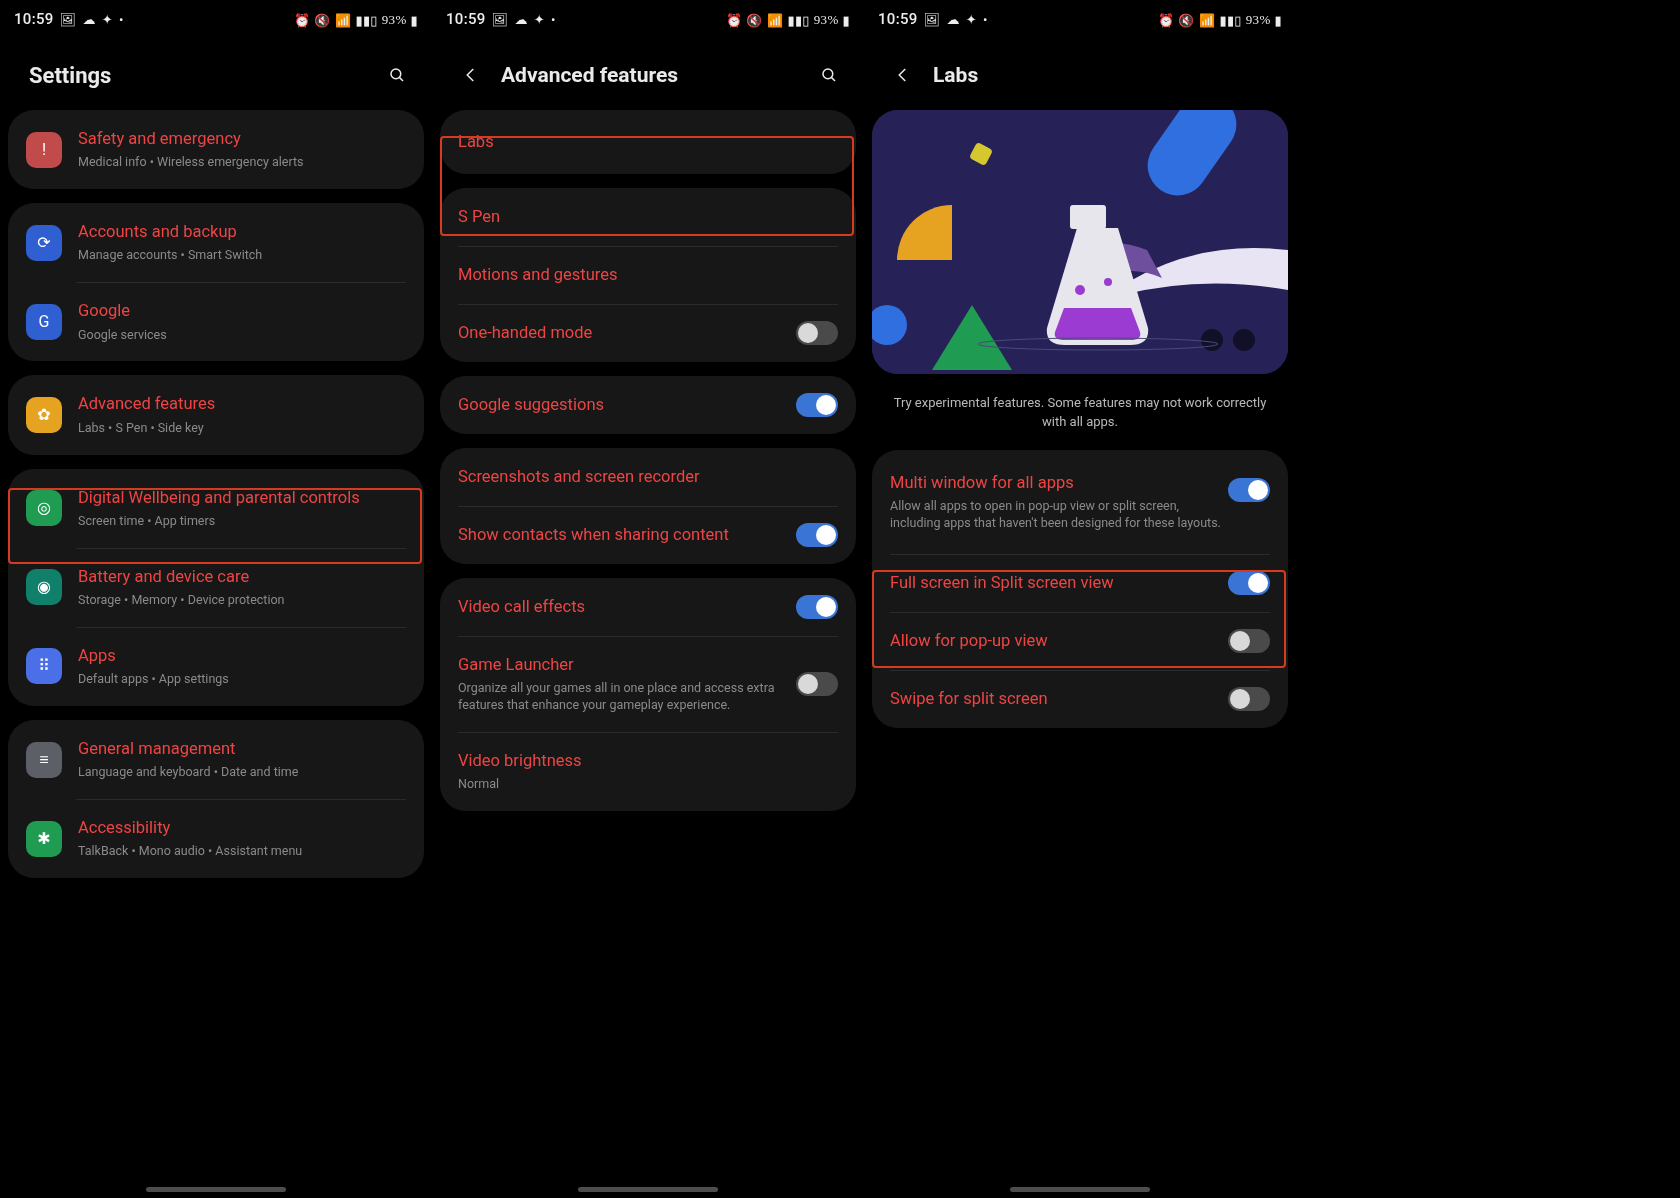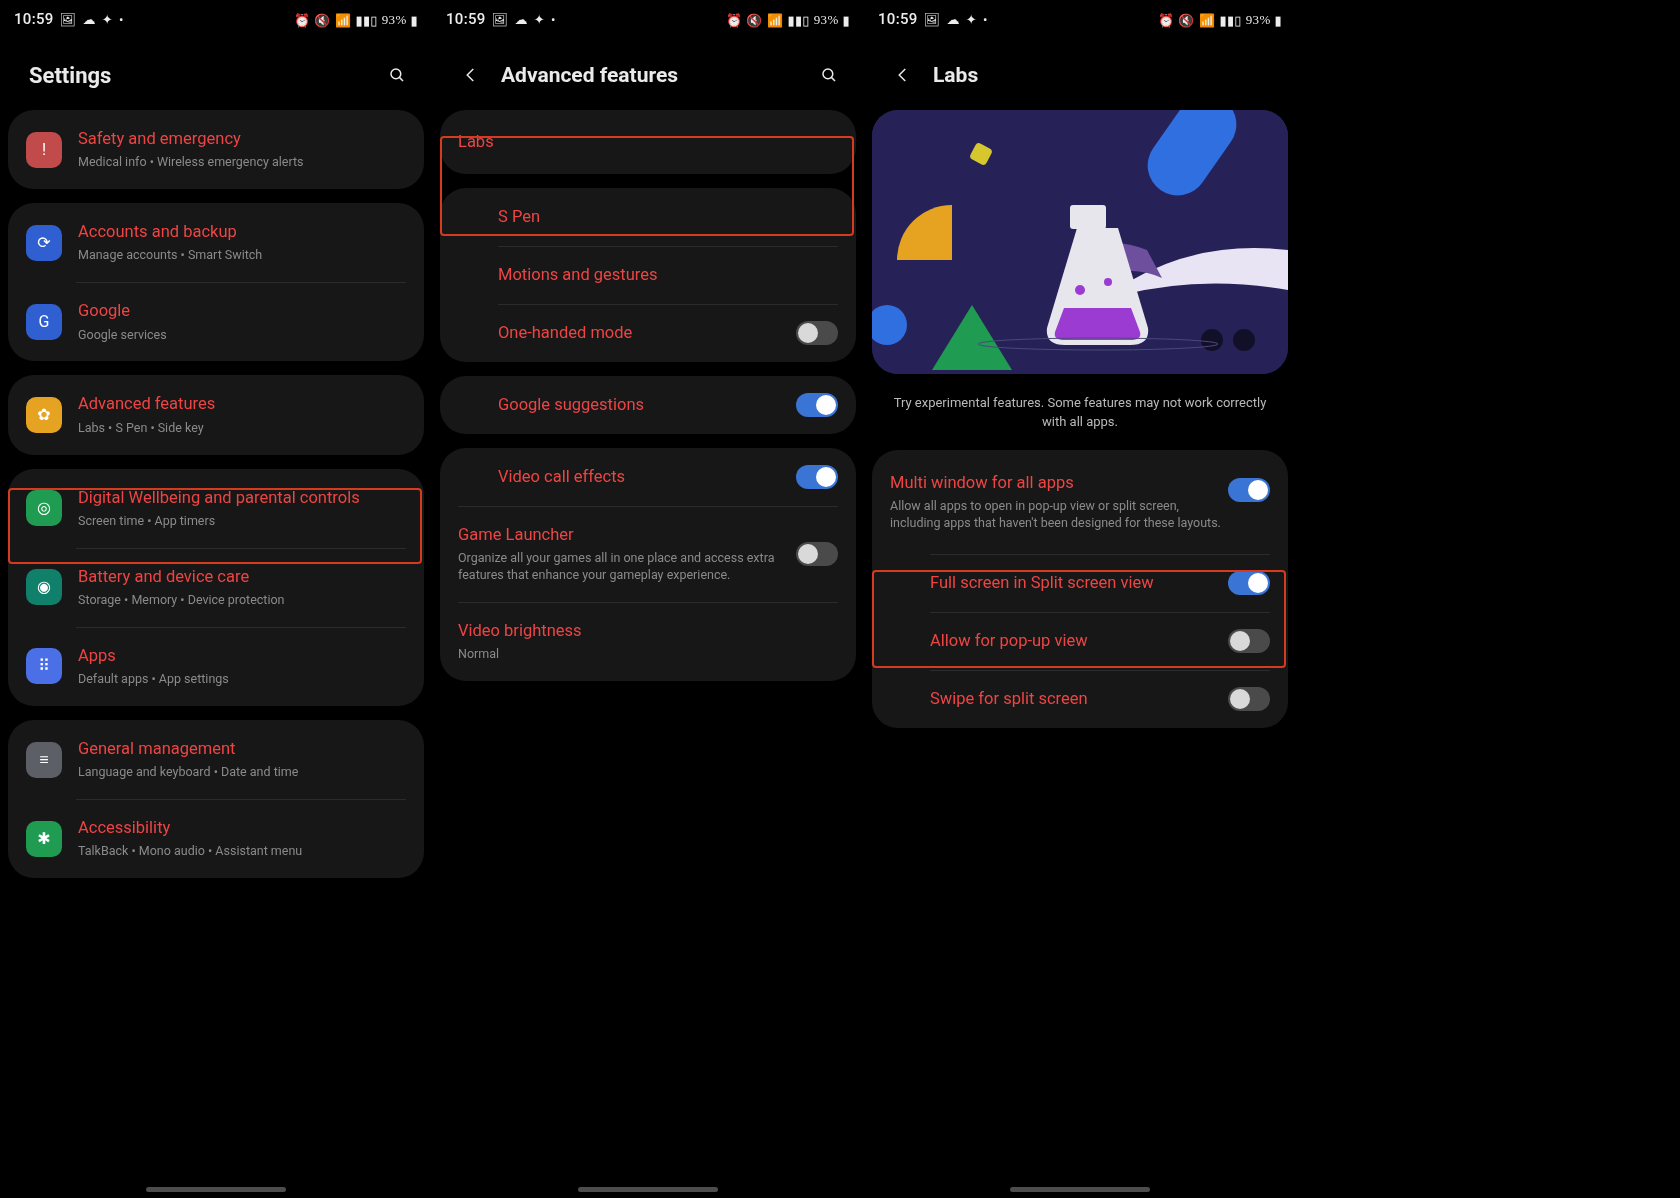--- a/index.html
+++ b/index.html
@@ -22,21 +22,21 @@
   .header .back { width:34px; height:34px; display:flex; align-items:center; justify-content:center; color:#eaeaea; margin-right:6px;}
   .header .title { font-size:21px; font-weight:700; color:#eaeaea; flex:1;margin-left:7px; }
   .header .search { width:34px; height:34px; display:flex; align-items:center; justify-content:center; color:#eaeaea; }
 
   
   .scroll { padding: 0 8px 10px 8px; overflow:hidden; flex:1; }
 
   
   .card { background:#171717; border-radius:26px; margin: 0 0 14px 0; overflow:hidden; }
   .row { display:flex; align-items:center; padding: 18px 18px; min-height:64px; position:relative; }
-  .row.short { min-height:58px; padding:16px 18px;margin-left:40px; }
+  .row.short { min-height:58px; padding:16px 18px; }
   .row + .row.div::before,
   .row.div::before { content:""; position:absolute; top:0; left:18px; right:18px; height:1px; background:#2b2b2b; }
   .row .icon { width:36px; height:36px; border-radius:10px; display:flex; align-items:center; justify-content:center; margin-right:16px; flex:0 0 36px; color:#fff; }
   .row .texts { flex:1; min-width:0; }
   .row .t { font-size:16.5px; color:#ef4444; line-height:1.35; }
   .row .s { font-size:12.5px; color:#8a8a8a; margin-top:4px; line-height:1.35; }
   .row .toggle { margin-left:auto; }
 
   
   .card.settings .row.div::before { left:68px; }
@@ -278,20 +278,35 @@
       <div class="row short">
         <div class="texts">
             <div class="t">Google suggestions</div>
           </div>
         <span class="toggle on">
             <span class="knob"></span>
           </span>
       </div>
     </div>
 
+    <div class="card">
+      <div class="row short">
+          <div class="texts">
+            <div class="t">Screenshots and screen recorder</div>
+          </div>
+        </div>
+      <div class="row short div">
+        <div class="texts">
+            <div class="t">Show contacts when sharing content</div>
+          </div>
+        <span class="toggle on">
+            <span class="knob"></span>
+          </span>
+      </div>
+    </div>
 
     <div class="card">
       <div class="row short">
         <div class="texts">
             <div class="t">Video call effects</div>
           </div>
         <span class="toggle on">
             <span class="knob"></span>
           </span>
       </div>

